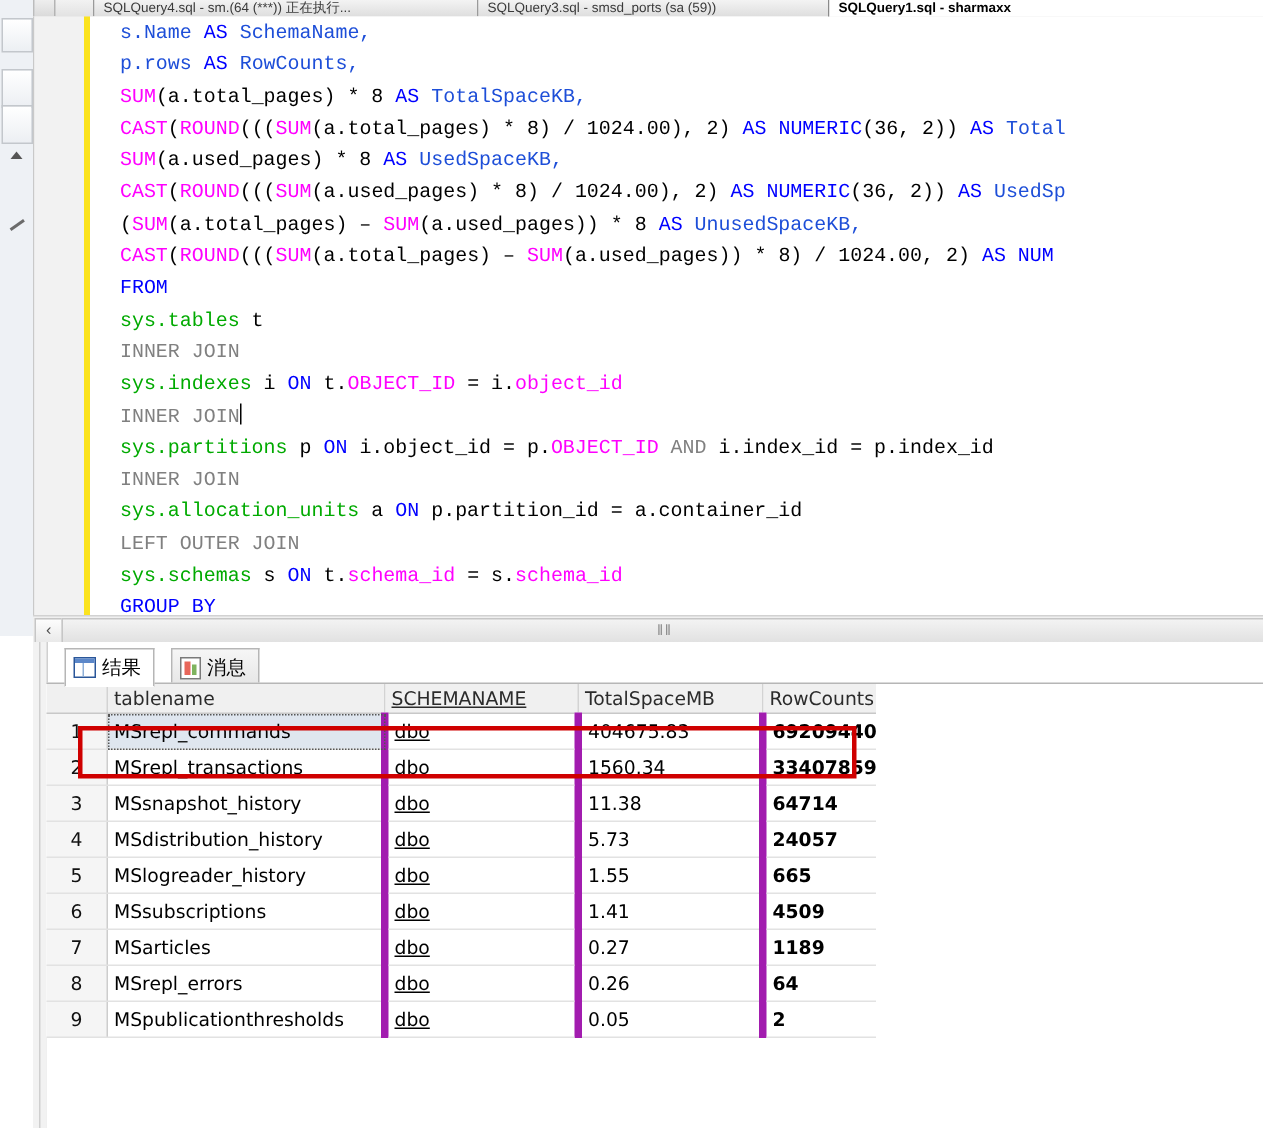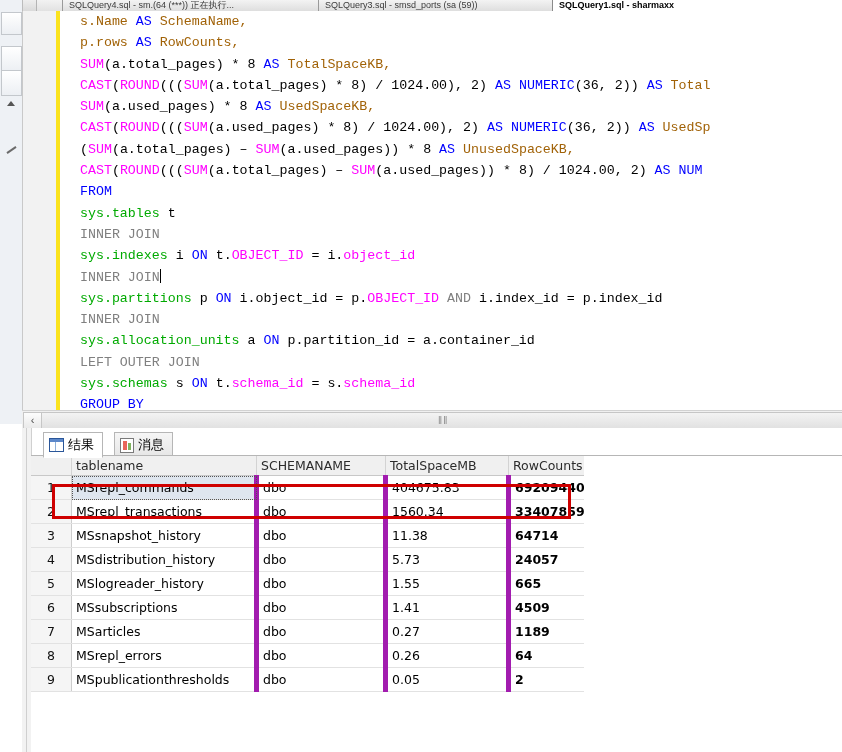--- a/index.html
+++ b/index.html
@@ -77,21 +77,21 @@
     white-space:pre;
   }
   .code .ln{
     height:21.3px;padding-left:4px;white-space:pre;
   }
   
   .k{color:#0000ff;margin-top:28px;}            
   .kg{color:#808080;}           
   .fn{color:#ff00ff;}           
   .obj{color:#00aa00;}          
-  .id{color:#a16207;}           
+  .id{color:#1d4ed8;}           
   .pk{color:#ff00ff;}           
   .num{color:#000000;}
   .pl{color:#000000;}           
   .caret{
     display:inline-block;width:1px;height:14px;background:#000;
     vertical-align:-2px;margin-left:0px;
   }
 
   
   .hscroll{
@@ -185,21 +185,21 @@
     padding:0 4px;white-space:nowrap;overflow:hidden;
   }
   table.rgrid td.rownum{
     width:32px;background:#f5f5f5;color:#111;text-align:center;
     border-right:1px solid #cdcdcd;
   }
   table.rgrid tr.selected td.c0{
     background:#dfe6ef;outline:1px dotted #555;outline-offset:-1px;
   }
   .col-w0{width:174px;}
-  .col-w1{width:116px;}
+  .col-w1{width:116px;text-decoration:underline;}
   .col-w2{width:110px;}
   .col-w3{width:88px;font-weight:bold;}
 
   .redbox{
     position:absolute;left:52px;top:484px;width:513px;height:29px;
     border:3px solid #cf0000;pointer-events:none;z-index:9;
   }
 
   
   .grid-right-fill{

